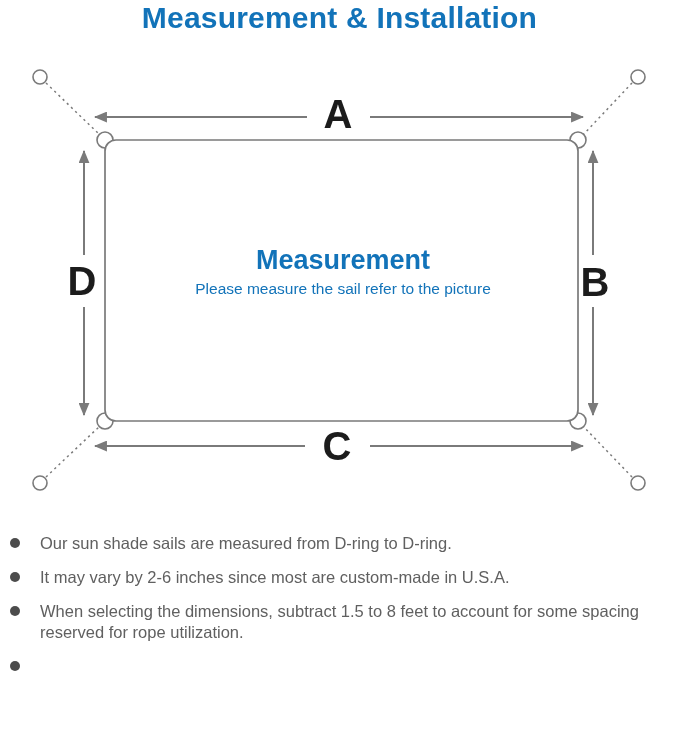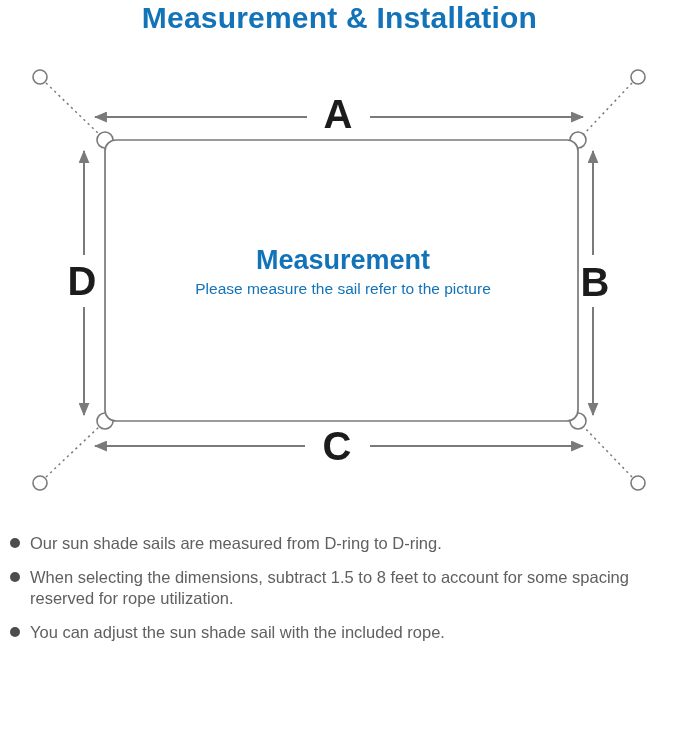--- a/index.html
+++ b/index.html
@@ -81,21 +81,21 @@
   
   .notes{
     position:absolute;
     top:533px; left:10px;
     width:655px;
     list-style:none;
   }
   .note-item{
     display:flex;
     align-items:flex-start;
-    gap:10px;
+    gap:20px;
     margin-bottom:13px;
     font-size:16.5px;
     line-height:21px;
     color:var(--note-text);
   }
   .bullet-dot{
     flex:0 0 auto;
     width:10px;
     height:10px;
     margin-top:5px;
@@ -154,21 +154,24 @@
     <text class="center-subtitle" x="343" y="233">Please measure the sail refer to the picture</text>
   </svg>
 
   <ul class="notes">
     <li class="note-item">
       <span class="bullet-dot"></span>
       <span>Our sun shade sails are measured from D-ring to D-ring.</span>
     </li>
     <li class="note-item">
       <span class="bullet-dot"></span>
+      <span>It may vary by 2-6 inches since most are custom-made in U.S.A.</span>
+    </li>
+    <li class="note-item">
+      <span class="bullet-dot"></span>
       <span>When selecting the dimensions, subtract 1.5 to 8 feet to account for some spacing reserved for rope utilization.</span>
     </li>
     <li class="note-item">
       <span class="bullet-dot"></span>
-      <span>You can adjust the sun shade sail with the included rope.</span>
     </li>
   </ul>
 
 </div>
 
 </body></html>

